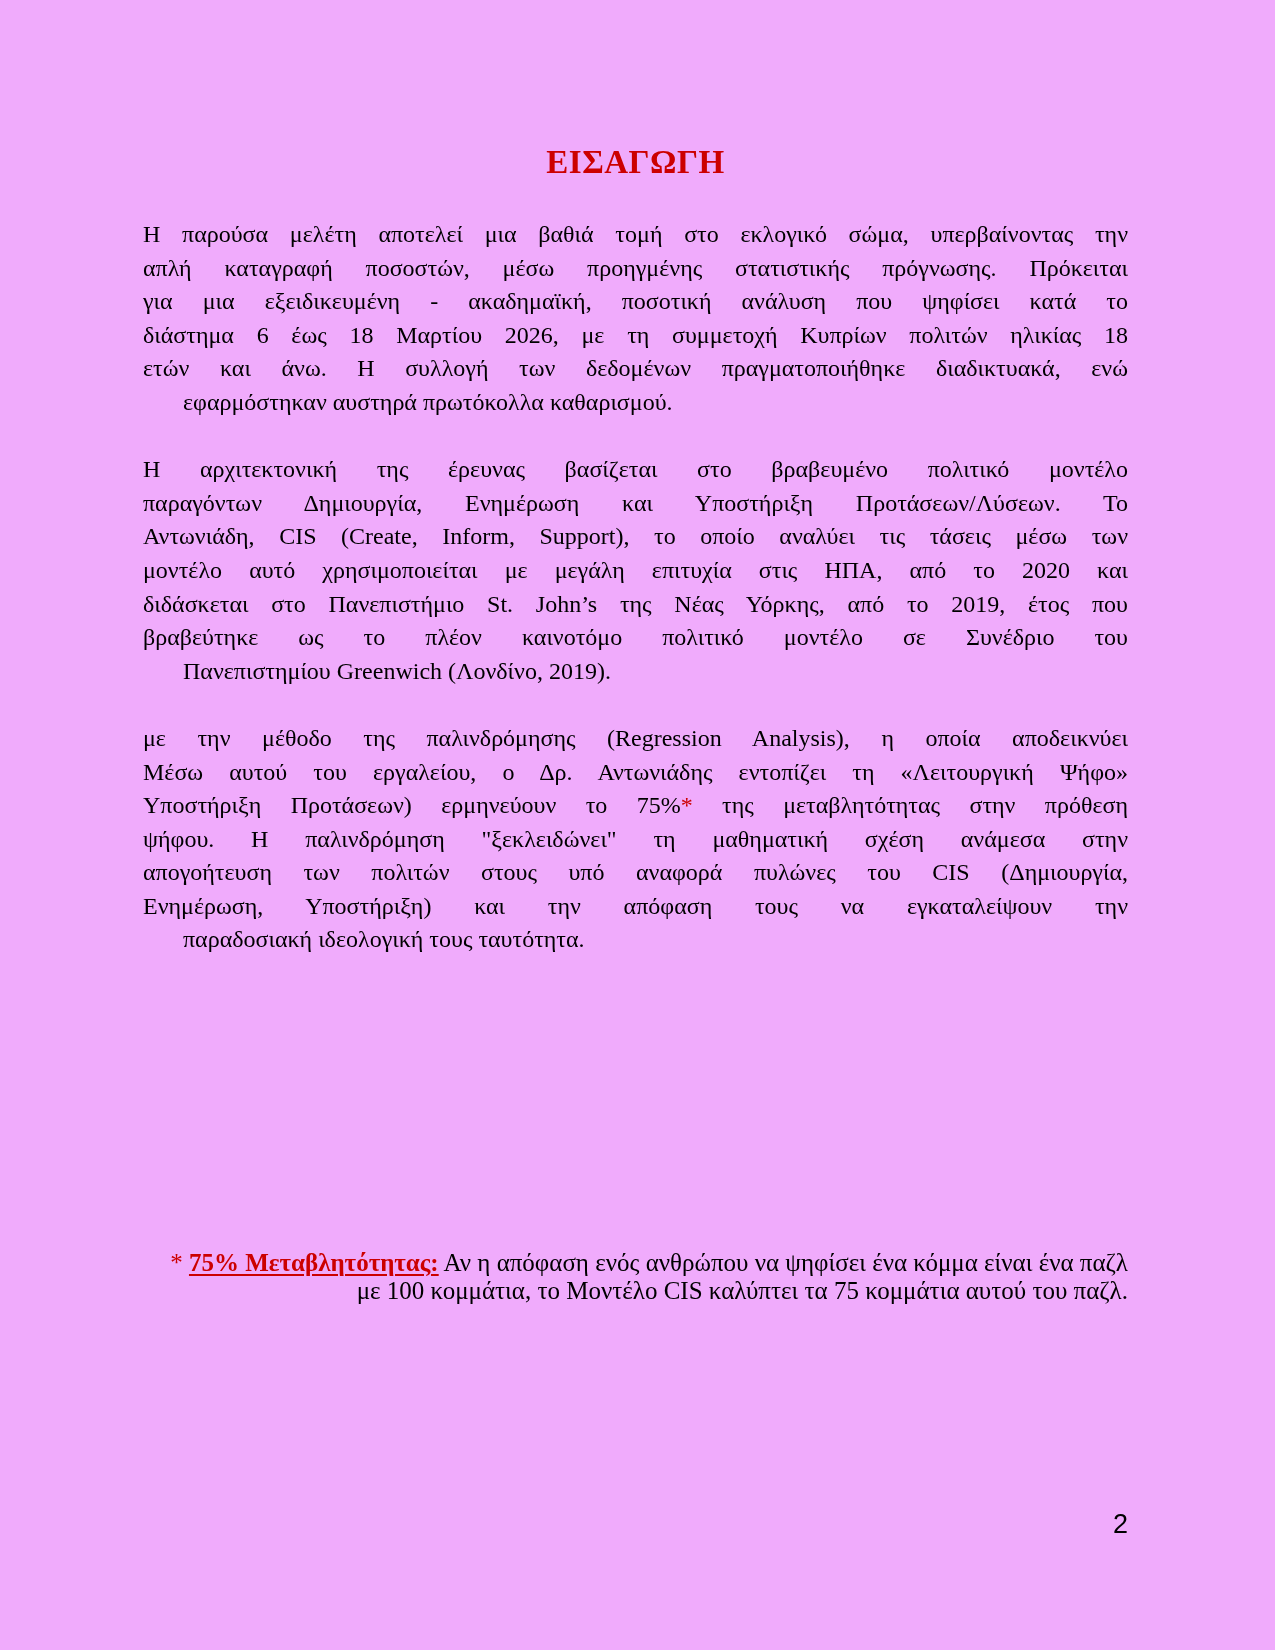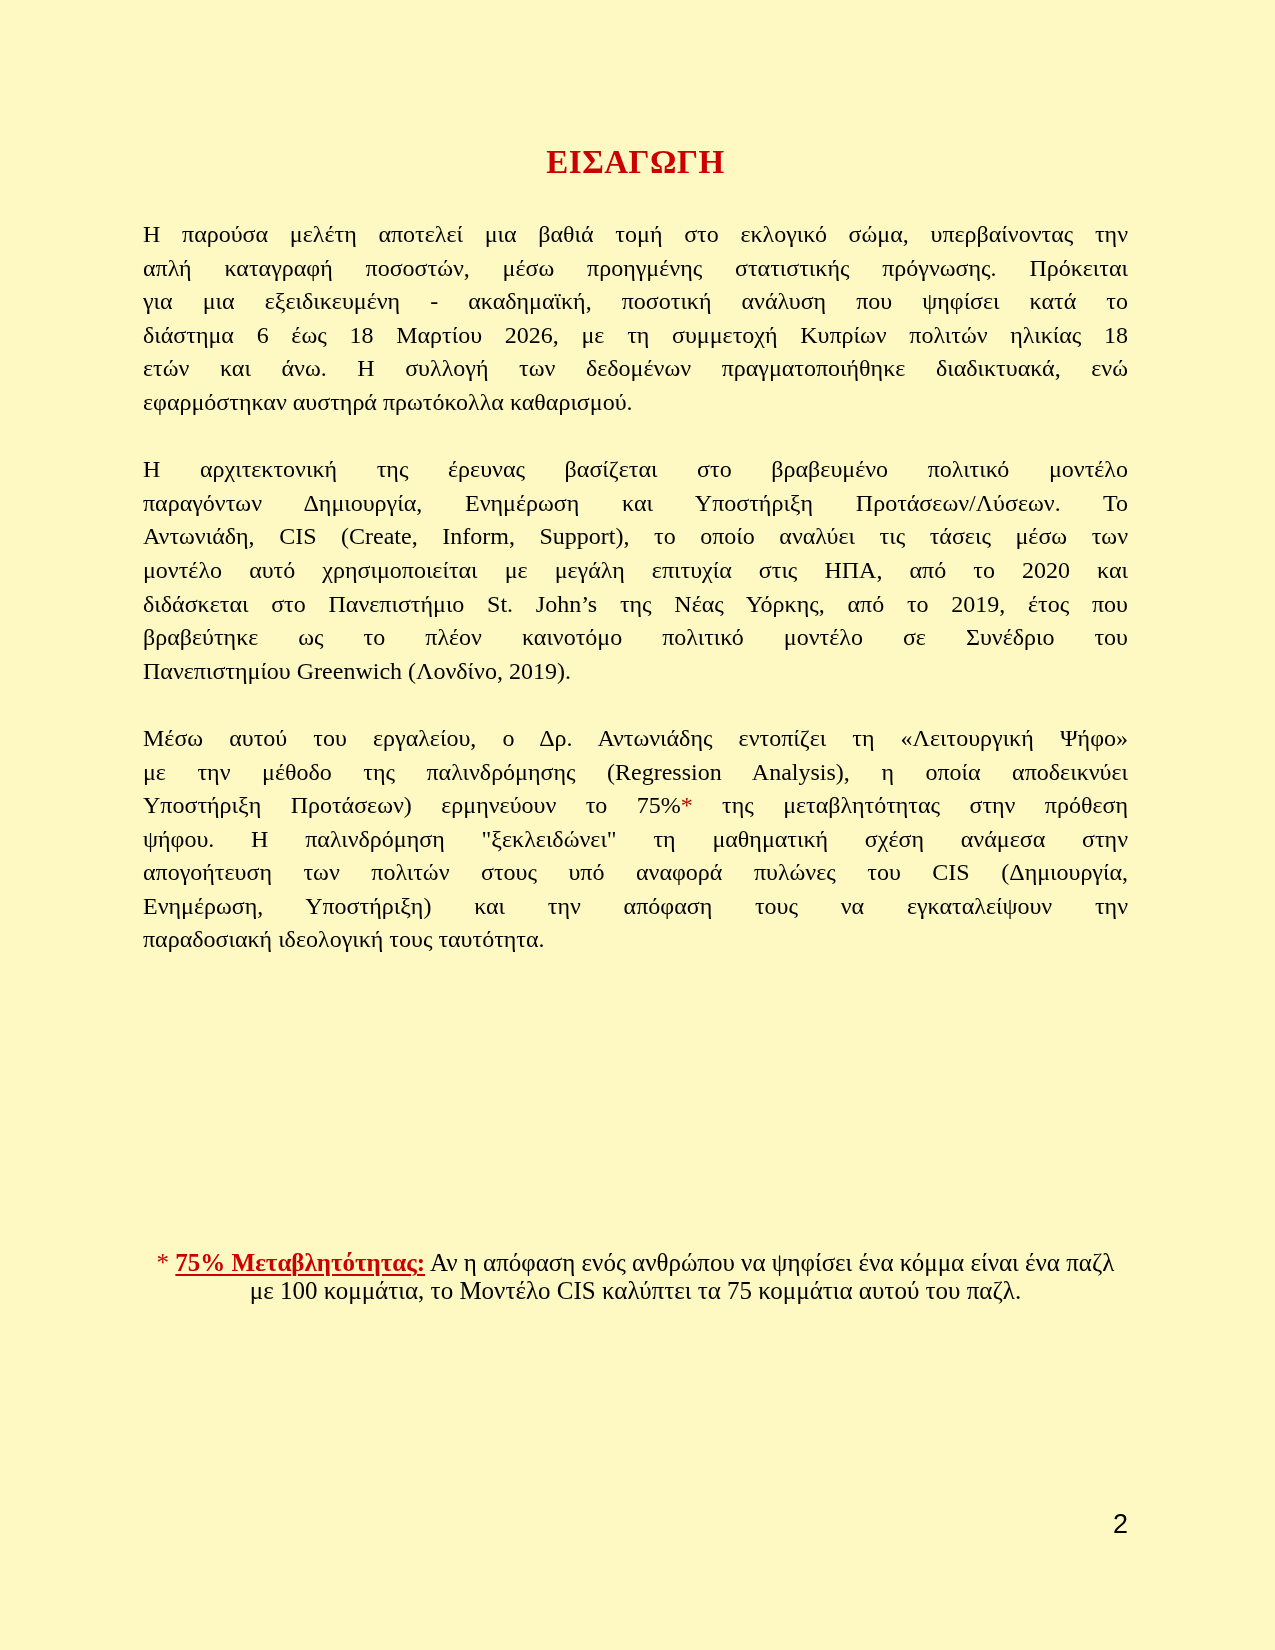--- a/index.html
+++ b/index.html
@@ -1,20 +1,20 @@
 <!DOCTYPE html>
 <html lang="el" style="--red: #CC0000;"><head>
 <meta charset="utf-8">
 <style>
   html,body{margin:0;padding:0;background:#ffffff;}
   .page{
     position:relative;
     width:1275px;
     height:1650px;
-    background:#fef9c3;
+    background:#f0abfc;
     font-family:"Liberation Serif","DejaVu Serif",serif;
     color:#000000;
     overflow:hidden;
   }
   .doc-title{
     position:absolute;
     top:142px;
     left:143px;
     width:985px;
     text-align:center;
@@ -32,30 +32,31 @@
     font-size:24px;
     line-height:33.6px;
   }
   .para + .para{margin-top:33.6px;font-family:Liberation Serif, serif;}
   .body-text .line{
     text-align:justify;
     text-align-last:justify;
   }
   .body-text .line.last{
     text-align-last:left;
+    margin-left:40px;
   }
   .footnote{
     position:absolute;
     top:1249px;
     left:143px;
     width:985px;
     font-size:25px;
     line-height:27.5px;
   }
-  .footnote .line{text-align:center;}
+  .footnote .line{text-align:right;}
   .red{color:var(--red,#CC0000);}
   .red-bold-underline{
     color:var(--red,#CC0000);
     font-weight:bold;
     text-decoration:underline;
     text-decoration-thickness:2px;
     text-underline-offset:3px;
   }
   .page-number{
     position:absolute;
@@ -86,22 +87,22 @@
       <div class="para">
         <div class="line"><span>Η αρχιτεκτονική της έρευνας βασίζεται στο βραβευμένο πολιτικό μοντέλο</span></div>
         <div class="line"><span>παραγόντων Δημιουργία, Ενημέρωση και Υποστήριξη Προτάσεων/Λύσεων. Το</span></div>
         <div class="line"><span>Αντωνιάδη, CIS (Create, Inform, Support), το οποίο αναλύει τις τάσεις μέσω των</span></div>
         <div class="line"><span>μοντέλο αυτό χρησιμοποιείται με μεγάλη επιτυχία στις ΗΠΑ, από το 2020 και</span></div>
         <div class="line"><span>διδάσκεται στο Πανεπιστήμιο St. John’s της Νέας Υόρκης, από το 2019, έτος που</span></div>
         <div class="line"><span>βραβεύτηκε ως το πλέον καινοτόμο πολιτικό μοντέλο σε Συνέδριο του</span></div>
         <div class="line last"><span>Πανεπιστημίου Greenwich (Λονδίνο, 2019).</span></div>
       </div>
       <div class="para">
+        <div class="line"><span>με την μέθοδο της παλινδρόμησης (Regression Analysis), η οποία αποδεικνύει</span></div>
         <div class="line"><span>Μέσω αυτού του εργαλείου, ο Δρ. Αντωνιάδης εντοπίζει τη «Λειτουργική Ψήφο»</span></div>
-        <div class="line"><span>με την μέθοδο της παλινδρόμησης (Regression Analysis), η οποία αποδεικνύει</span></div>
         <div class="line"><span>Υποστήριξη Προτάσεων) ερμηνεύουν το 75%</span><span class="red">*</span><span> της μεταβλητότητας στην πρόθεση</span></div>
         <div class="line"><span>ψήφου. Η παλινδρόμηση "ξεκλειδώνει" τη μαθηματική σχέση ανάμεσα στην</span></div>
         <div class="line"><span>απογοήτευση των πολιτών στους υπό αναφορά πυλώνες του CIS (Δημιουργία,</span></div>
         <div class="line"><span>Ενημέρωση, Υποστήριξη) και την απόφαση τους να εγκαταλείψουν την</span></div>
         <div class="line last"><span>παραδοσιακή ιδεολογική τους ταυτότητα.</span></div>
       </div>
     </div>
 
   <div class="footnote">
       <div class="line"><span class="red">* </span><span class="red-bold-underline">75% Μεταβλητότητας:</span><span> Αν η απόφαση ενός ανθρώπου να ψηφίσει ένα κόμμα είναι ένα παζλ</span></div>

